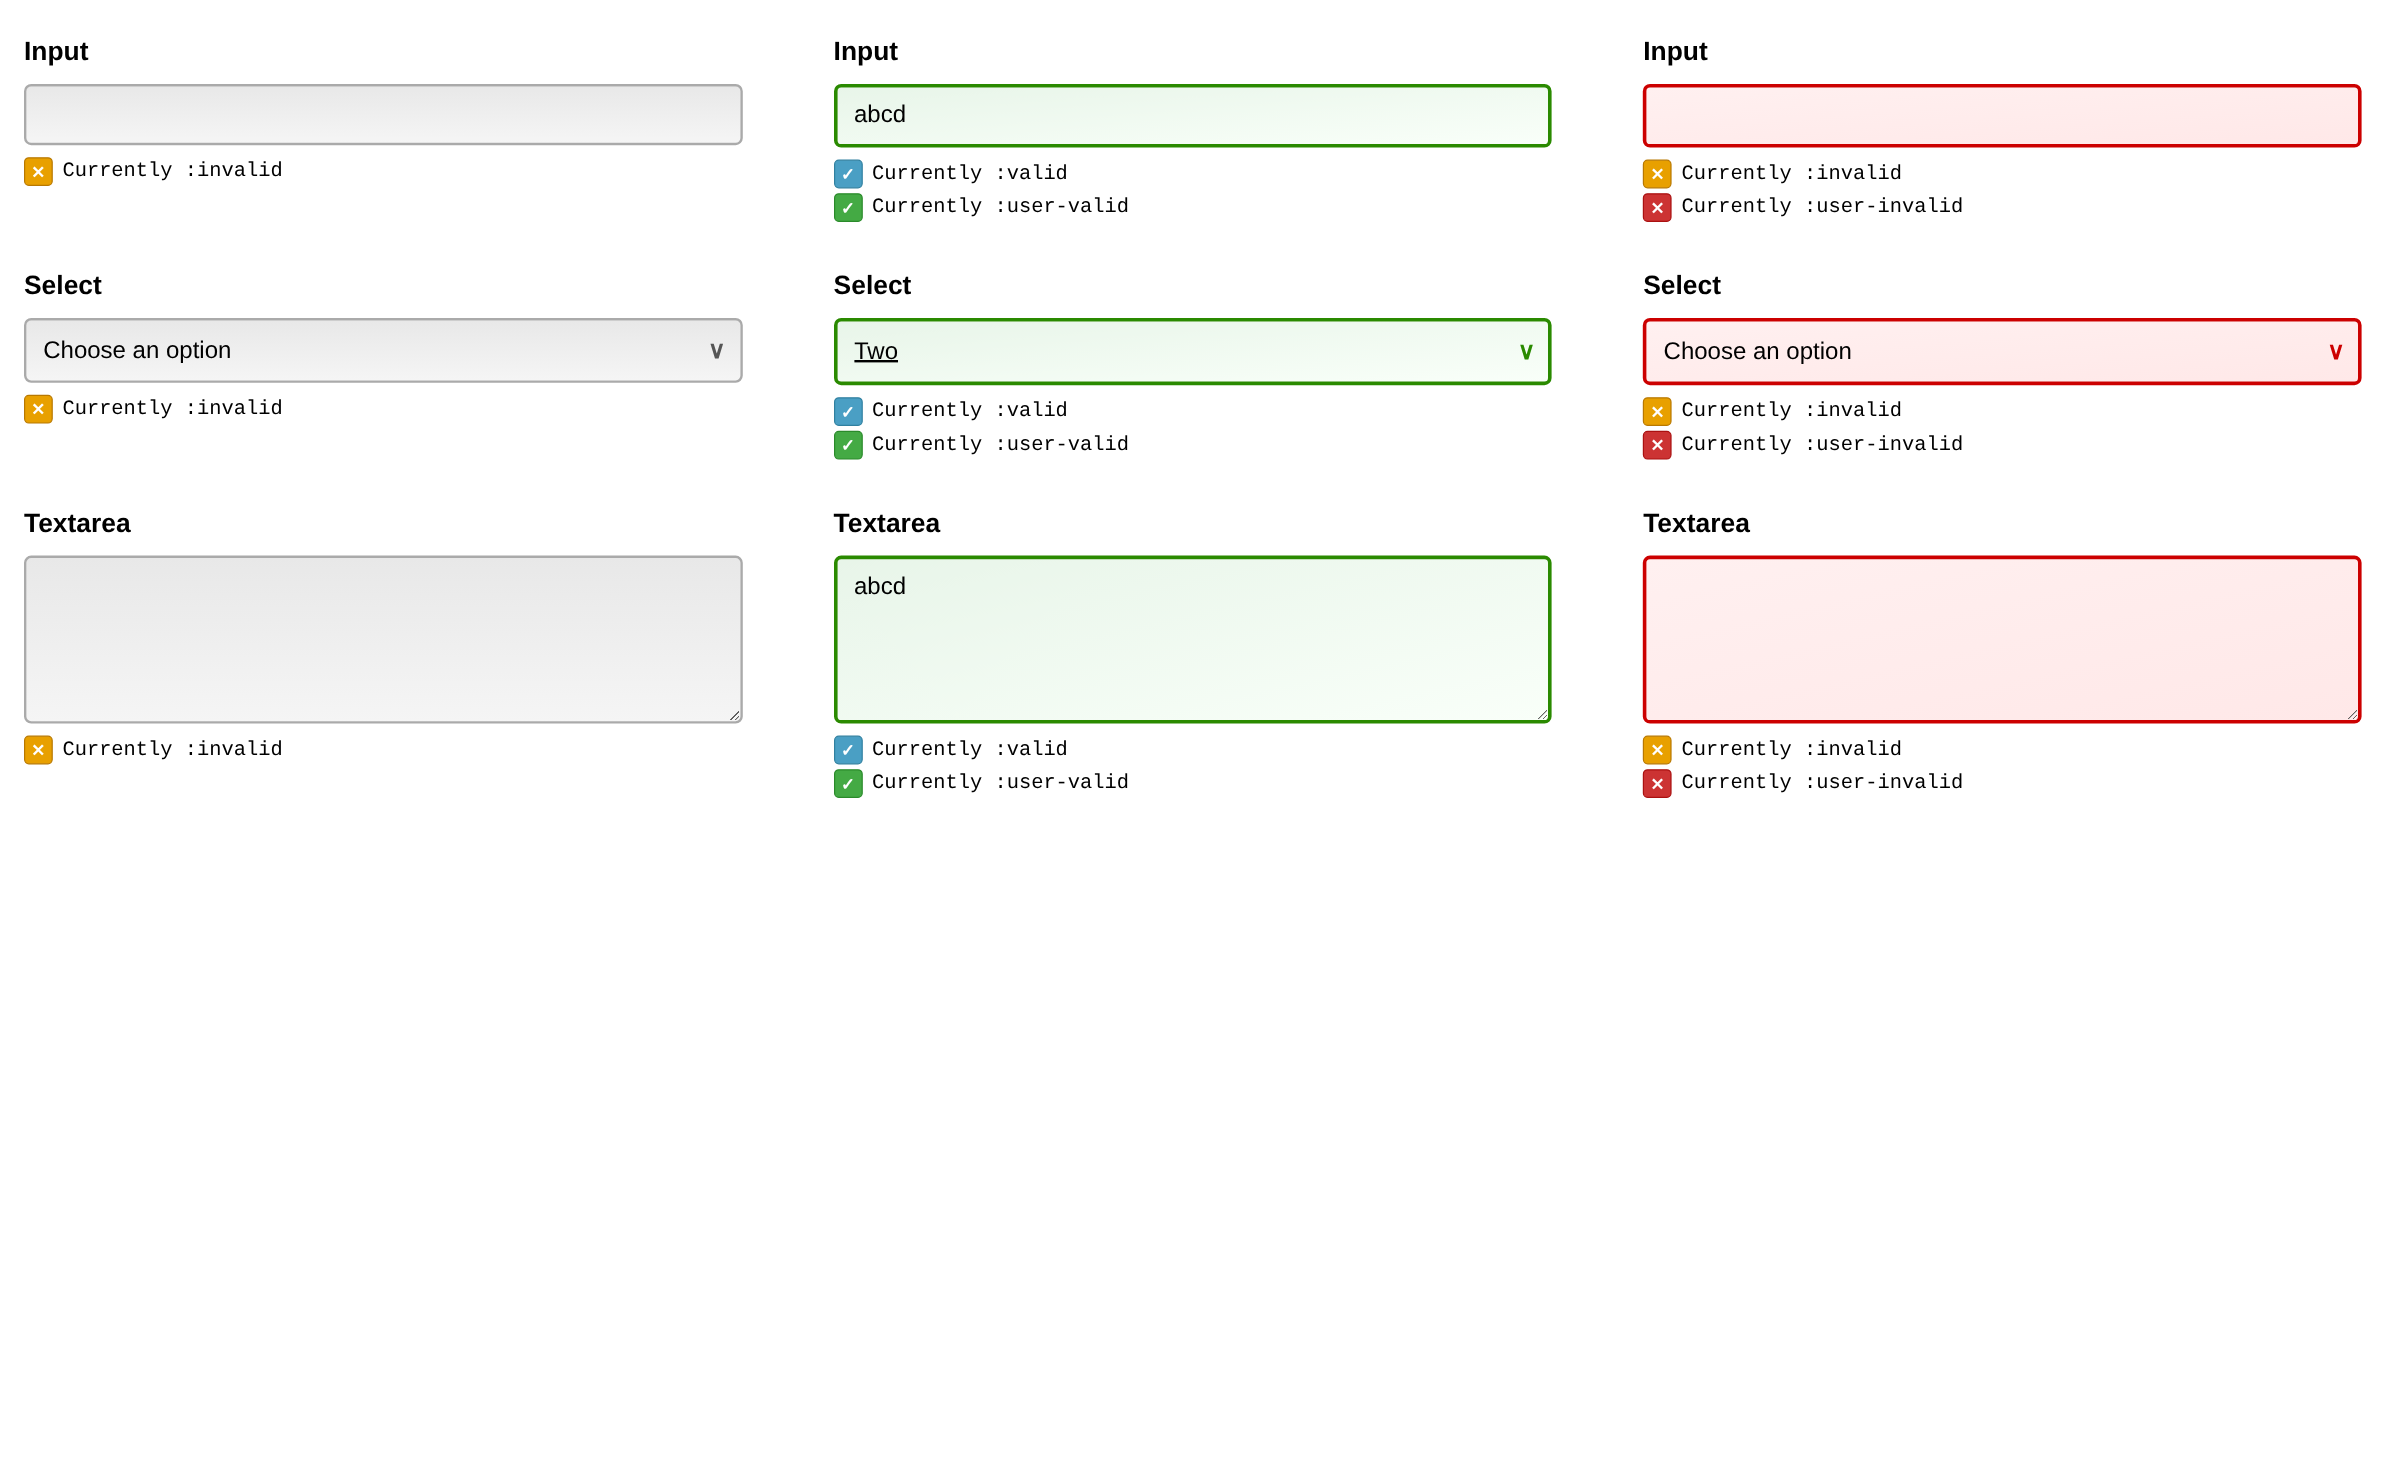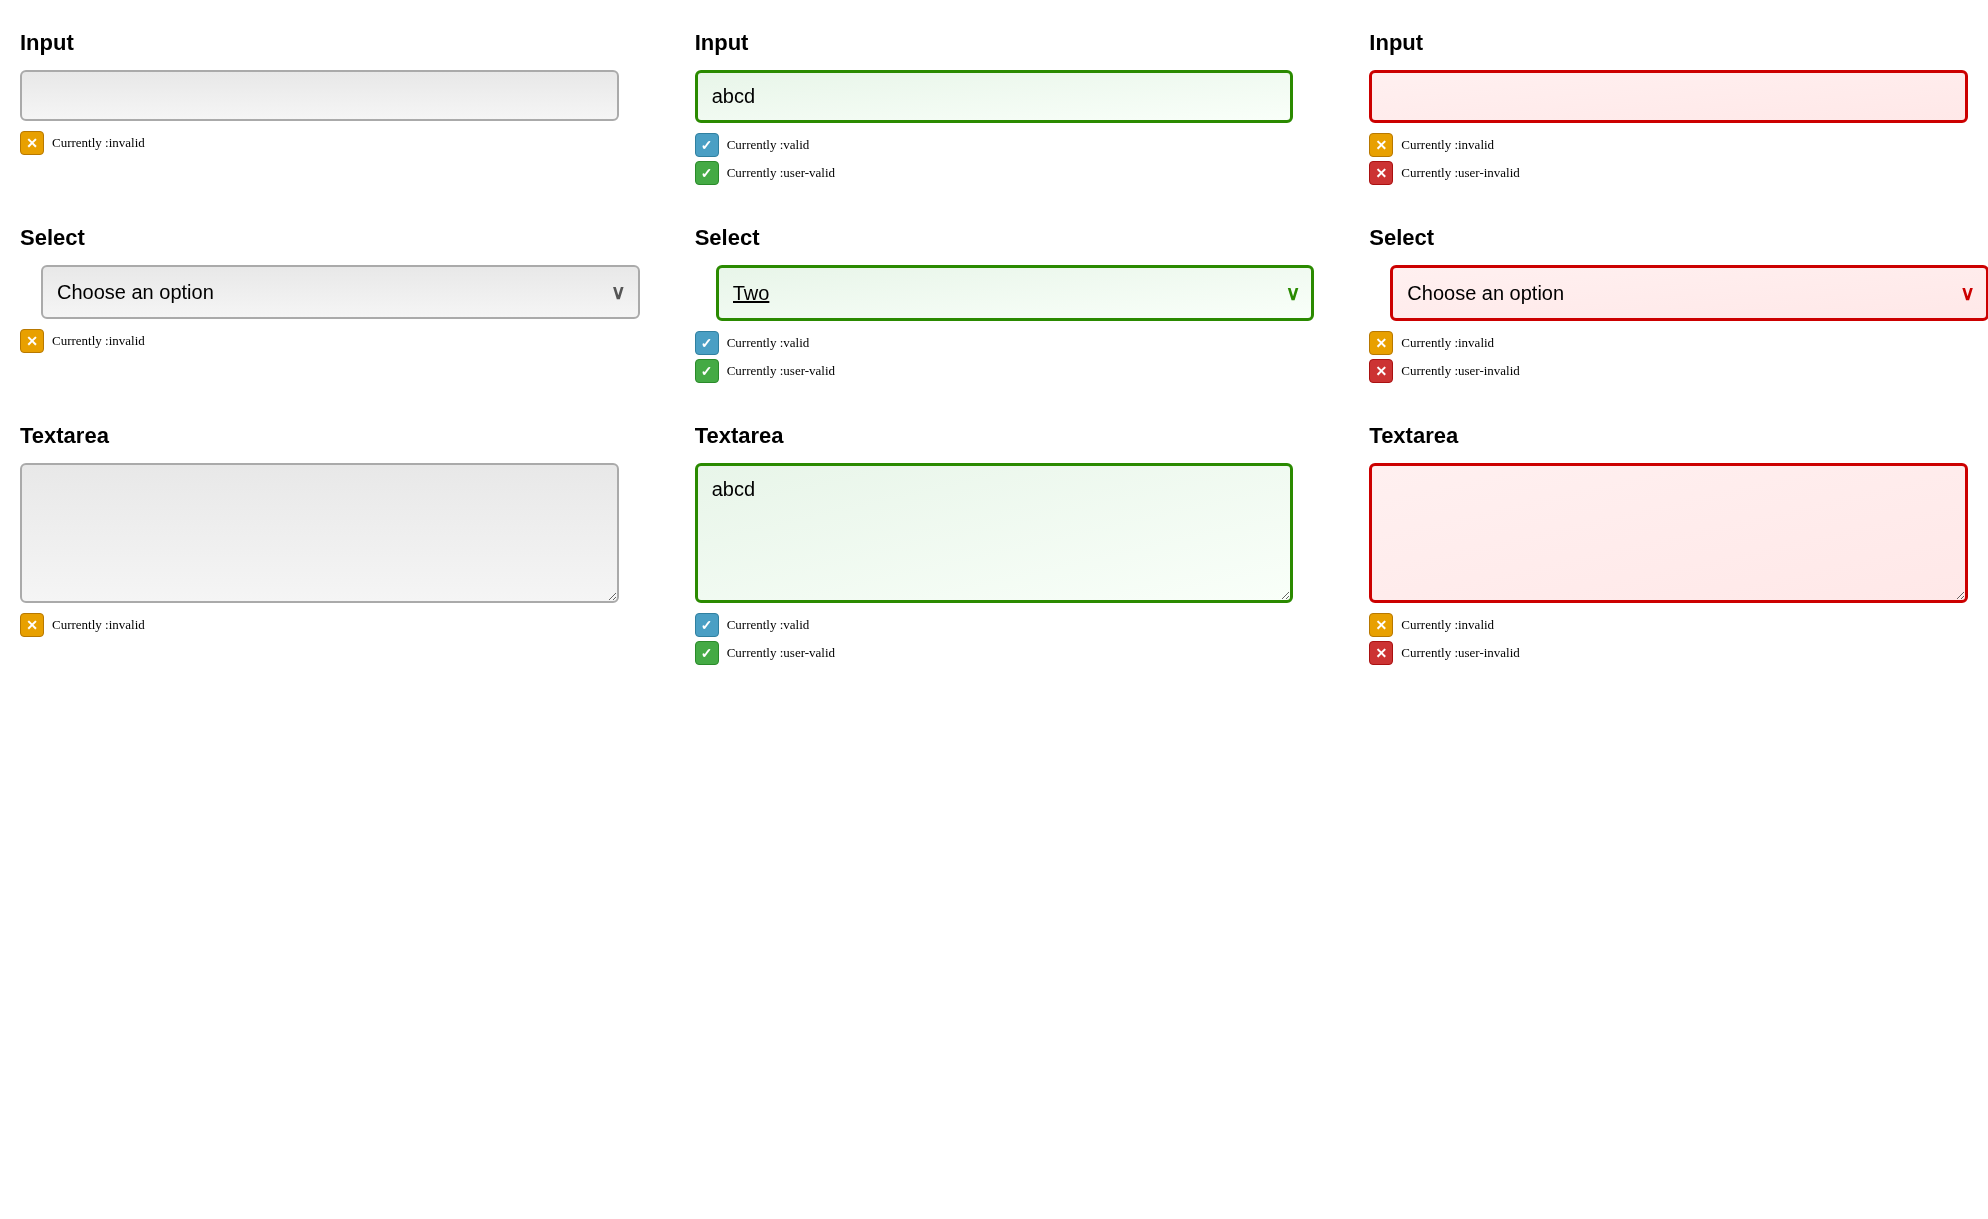--- a/index.html
+++ b/index.html
@@ -49,21 +49,20 @@
 
     .input-invalid {
       background: linear-gradient(to bottom right, #fff0f0, #ffe8e8);
       border: 3px solid #cc0000;
     }
 
     
     .select-wrapper {
       position: relative;
       width: 100%;
-      margin-left: 21px;
     }
 
     .select-field {
       width: 100%;
       padding: 14px 50px 14px 14px;
       font-size: 20px;
       border-radius: 6px;
       outline: none;
       appearance: none;
       -webkit-appearance: none;
@@ -172,22 +171,22 @@
       border: 1px solid #2a8a2a;
     }
 
     .badge-red {
       background: #cc3333;
       color: #fff;
       border: 1px solid #aa1111;
     }
 
     .status-text {
-      font-family: Liberation Serif, serif;
-      font-size: 13px;
+      font-family: Liberation Mono, monospace;
+      font-size: 17px;
     }
   </style>
 </head>
 <body>
 
 <div class="grid" id="main-grid">
 
 <div class="cell" style="grid-area: 1 / 1;">
       <div class="section-label">Input</div>
       <input type="text" class="input-field input-default" style="">

